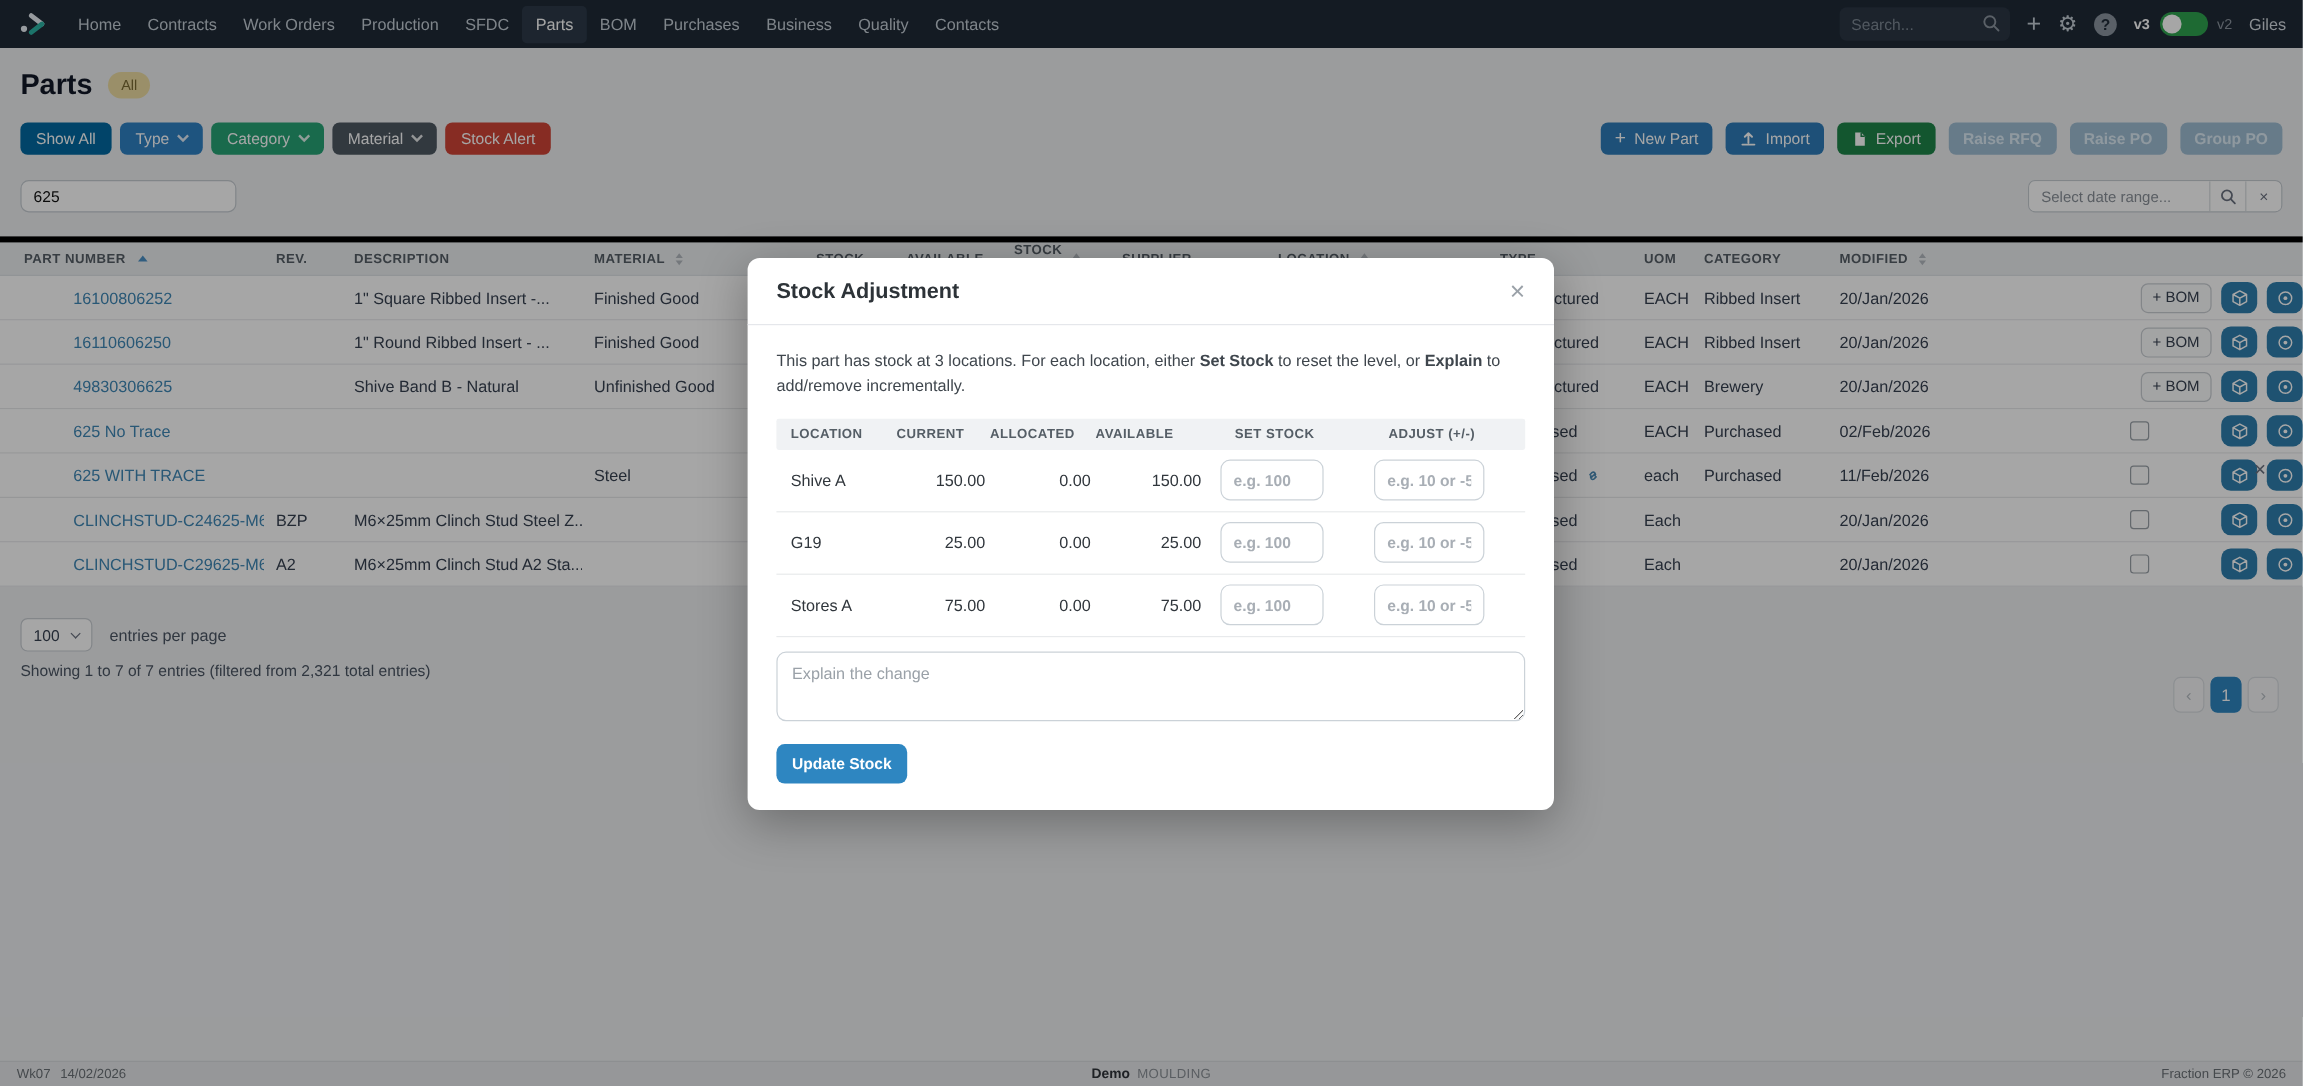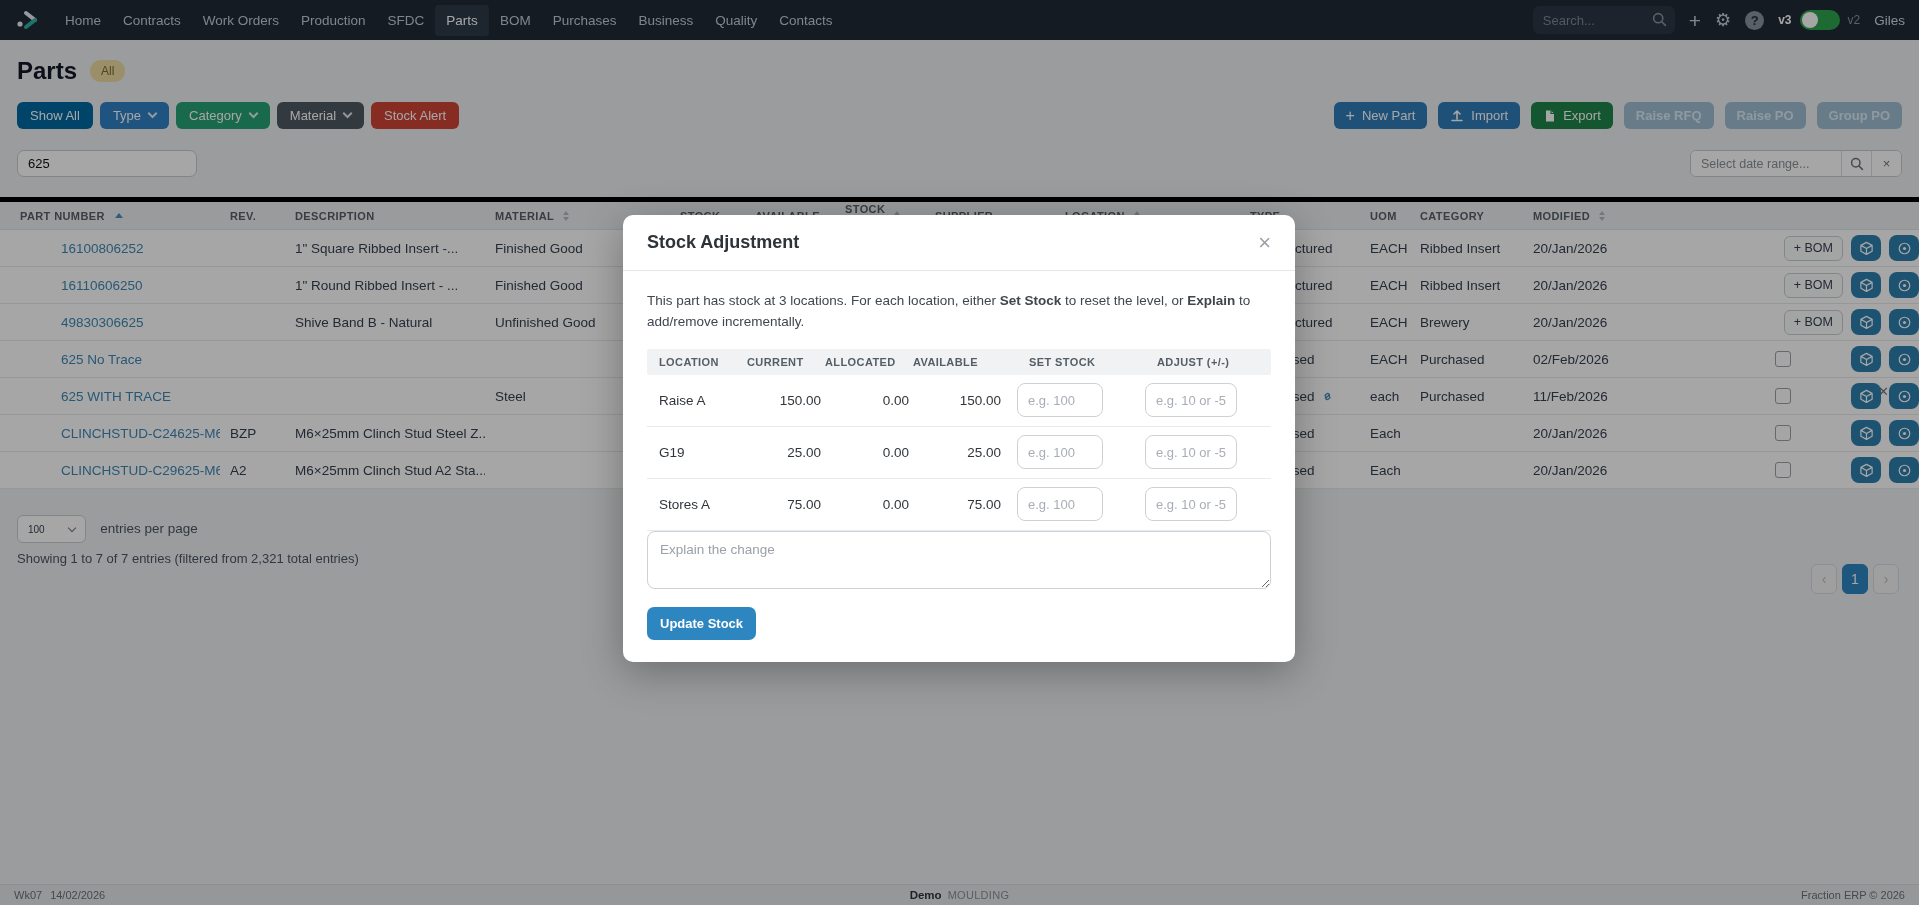--- a/index.html
+++ b/index.html
@@ -85,22 +85,22 @@
   .bom-btn { height:25px; border:1px solid #c9ced3; background:#fbfcfc; border-radius:6px; font-size:12.5px;
              color:#374151; padding:0 9px; cursor:pointer; font-family:inherit; white-space:nowrap;}
   .ibtn { width:30px; height:26px; border:none; border-radius:8px; background:#2e7fae; cursor:pointer;
           display:inline-flex; align-items:center; justify-content:center; }
   .rowchk { width:16px; height:16px; border:1.5px solid #9aa1a8; border-radius:3px; background:#fdfdfd;
             margin-right:52px; cursor:pointer; flex:none;}
   .row-close { position:absolute; left:1878px; top:344px; color:#6b7280; font-size:13px; z-index:2;}
 
   
   .pager-row { margin-top:26px; padding-left:17px; }
-  .pp-select { display:inline-flex; align-items:center; gap:24px; border:1px solid #c9ced3; border-radius:6px;
-               background:#fff; height:28px; padding:0 10px; font-size:10px; color:#374151; cursor:pointer; }
+  .pp-select { display:inline-flex; align-items:center; gap:10px; border:1px solid #c9ced3; border-radius:6px;
+               background:#fff; height:28px; padding:0 10px; font-size:13px; color:#374151; cursor:pointer; }
   .pp-select .chev2 { width:6px; height:6px; border-right:1.5px solid #6b7280; border-bottom:1.5px solid #6b7280;
                       transform:rotate(45deg); margin-top:-3px; }
   .pp-label { font-size:13.5px; color:#4b5563; margin-left:10px; }
   .showing { font-size:13px; color:#4b5563; margin-top:8px; }
   .page-btns { position:absolute; right:20px; top:524px; display:flex; gap:5px; }
   .pgb { min-width:26px; height:30px; border-radius:6px; border:1px solid #d7dbdf; background:#f4f5f6;
          color:#b6bcc2; font-size:14px; cursor:pointer; font-family:inherit;}
   .pgb.cur { background:#2e86c1; border-color:#2e86c1; color:#fff; }
 
   
@@ -123,26 +123,26 @@
   .m-body { padding:20px 24px 22px; }
   .m-desc { font-size:13.5px; color:#3f464d; line-height:1.55; margin-bottom:16px; }
   .m-grid { display:grid; grid-template-columns:100px 78px 88px 92px 128px 138px; align-items:center; }
   .m-thead { background:#f0f2f4; height:26px; border-radius:2px; }
   .m-th { font-size:11px; font-weight:bold; color:#555e66; letter-spacing:.4px; padding-left:12px; white-space:nowrap;}
   .m-th.num { text-align:left; padding-left:0; padding-right:4px; }
   .m-trow { height:52px; border-bottom:1px solid #e8eaec; }
   .m-td { font-size:13.5px; color:#30363c; padding-left:12px; }
   .m-td.num { text-align:right; padding-left:0; padding-right:4px; }
   .m-input { width:86px; height:34px; border:1px solid #cbd2d8; border-radius:8px; font-size:13px; color:#333;
-             padding:0 10px; outline:none; margin-left:12px; font-family:inherit;}
+             padding:0 10px; outline:none; margin-left:12px; font-family:inherit;font-weight:bold;}
   .m-input::placeholder { color:#a8aeb5; }
   .m-input.adj { width:92px; }
   .reason-label { font-size:13px; color:#30363c; margin:20px 0 6px; }
   .reason-ta { width:100%; height:58px; border:1px solid #cbd2d8; border-radius:8px; padding:10px 12px;
-               font-size:13.5px; color:#333; font-family:inherit; resize:vertical; outline:none; }
+               font-size:13.5px; color:#333; font-family:inherit; resize:vertical; outline:none;margin-top:12px; }
   .reason-ta::placeholder { color:#9aa1a8; }
   .m-submit { margin-top:14px; background:#2e86c1; border:none; color:#fff; font-size:13px; font-weight:bold;
               padding:9px 13px; border-radius:7px; cursor:pointer; font-family:inherit;}
 </style>
 </head>
 <body>
 
 <header class="topnav">
   <div class="logo">
     <svg width="24" height="24" viewBox="0 0 24 24">
@@ -561,21 +561,21 @@
     <div class="m-grid m-thead">
       <div class="m-th">LOCATION</div>
       <div class="m-th num">CURRENT</div>
       <div class="m-th num">ALLOCATED</div>
       <div class="m-th num">AVAILABLE</div>
       <div class="m-th" style="padding-left:24px">SET STOCK</div>
       <div class="m-th" style="padding-left:24px">ADJUST (+/-)</div>
     </div>
 
     <div class="m-grid m-trow">
-      <div class="m-td">Raise A</div>
+      <div class="m-td">Shive A</div>
       <div class="m-td num">150.00</div>
       <div class="m-td num">0.00</div>
       <div class="m-td num">150.00</div>
       <div><input class="m-input" placeholder="e.g. 100" style=""></div>
       <div><input class="m-input adj" placeholder="e.g. 10 or -5" style=""></div>
     </div>
 
     <div class="m-grid m-trow">
       <div class="m-td">G19</div>
       <div class="m-td num">25.00</div>

